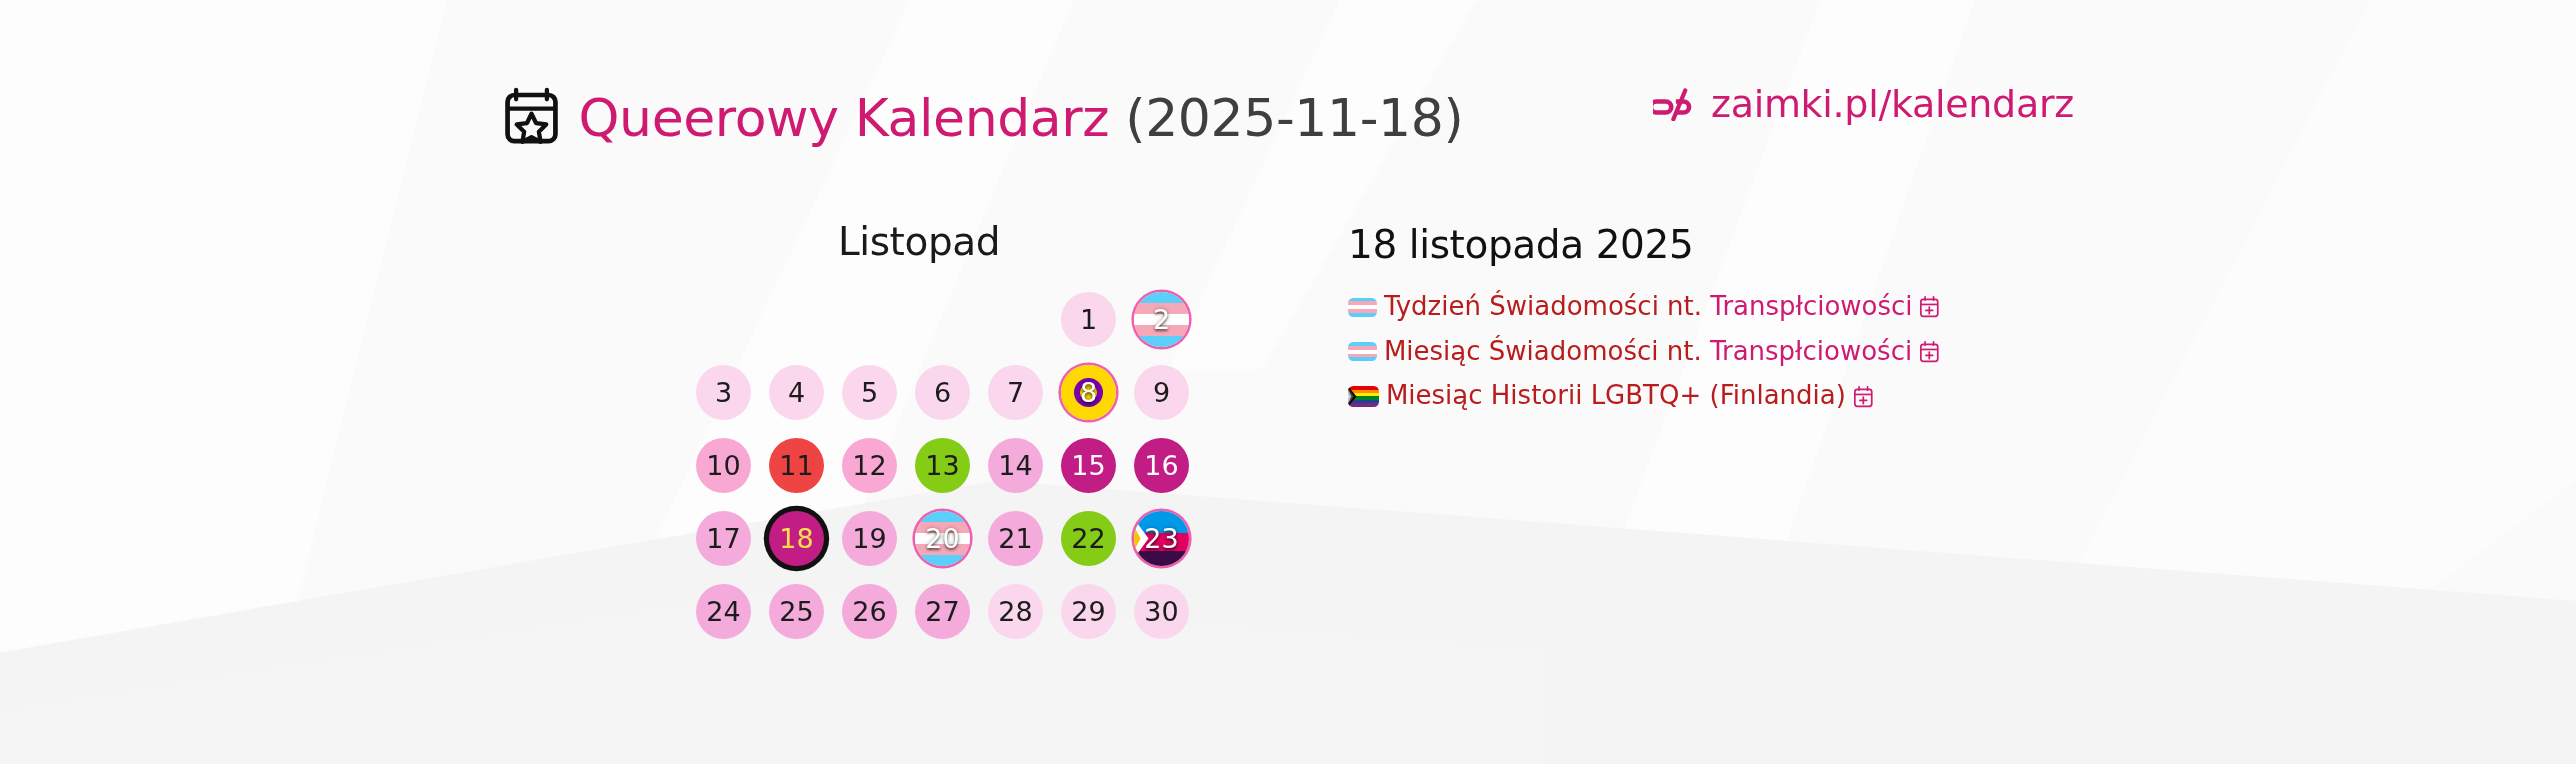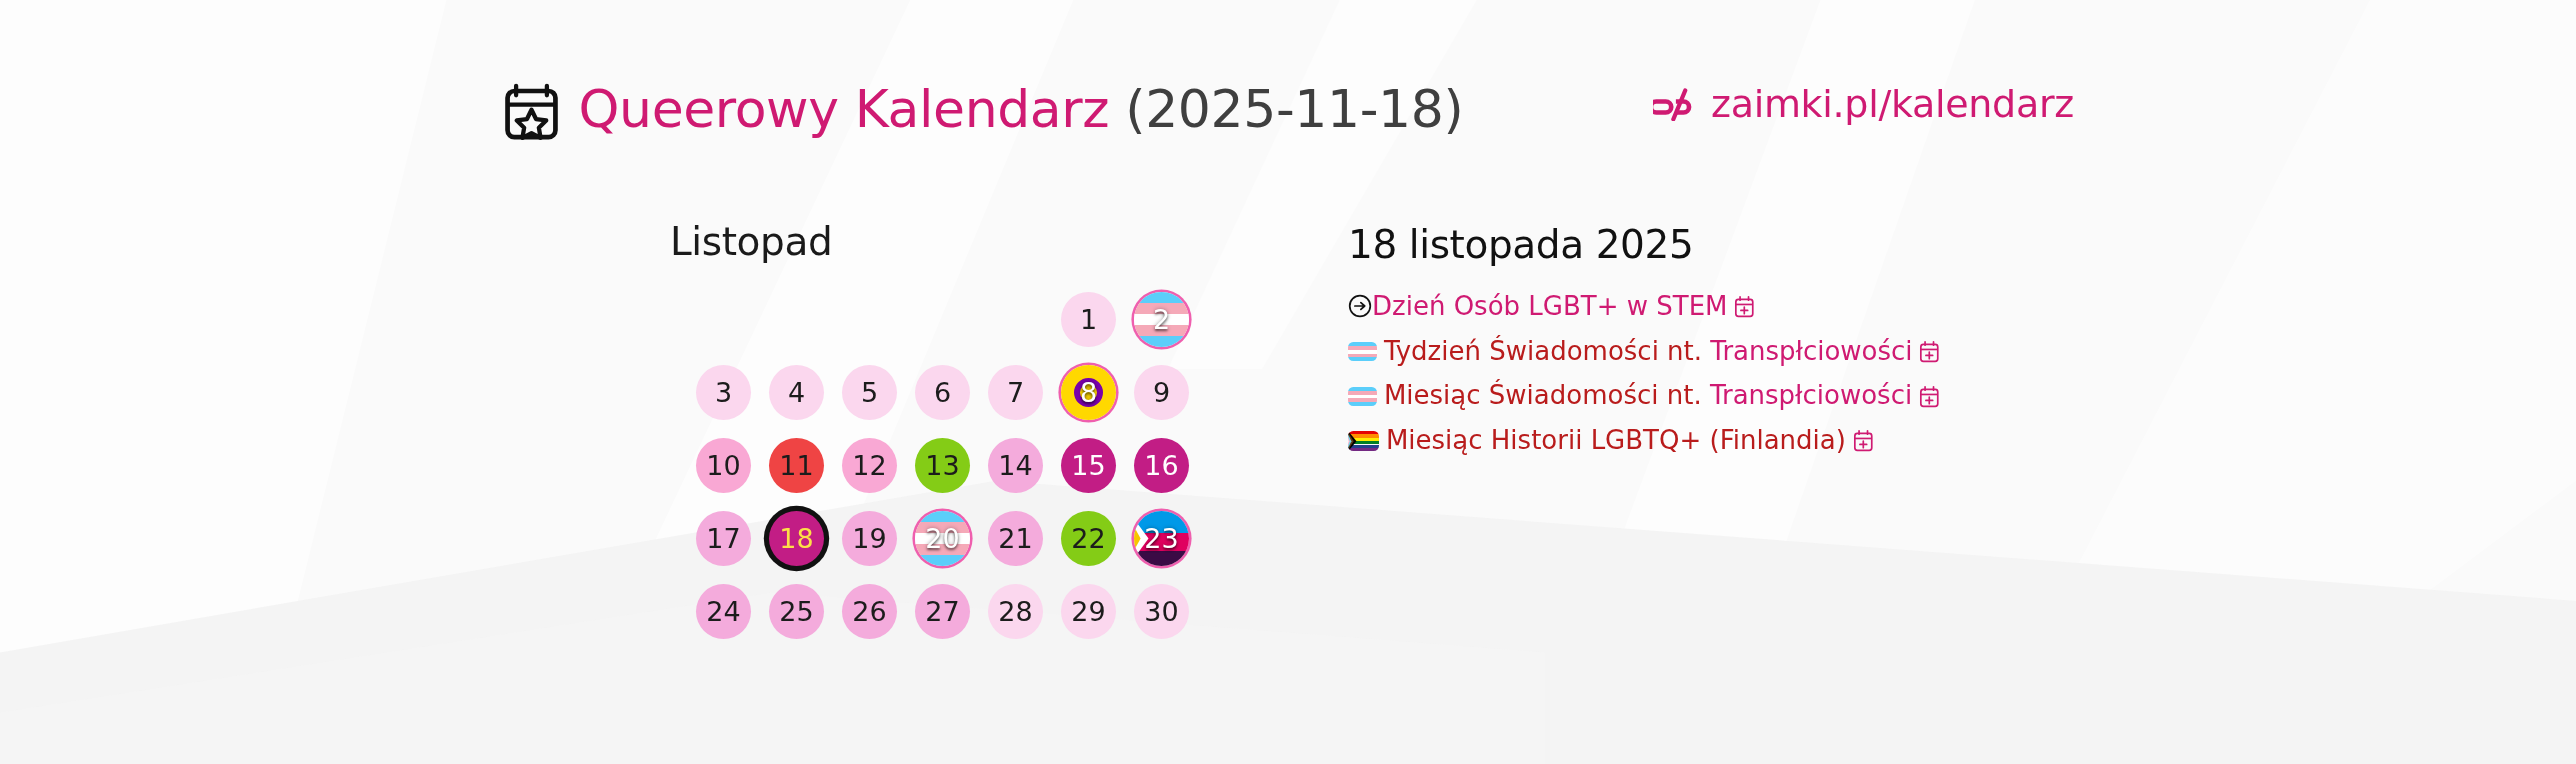--- a/index.html
+++ b/index.html
@@ -17,22 +17,22 @@
     pointer-events:none;z-index:0;
   }
   
   .page{position:relative;z-index:2;width:2576px;height:764px;}
 
   
   .header{
     position:absolute;left:0;top:67px;width:2576px;height:77px;
   }
   .title-group{
-    position:absolute;left:505px;top:16px;
-    display:flex;align-items:flex-start;gap:20.6px;height:77px;
+    position:absolute;left:505px;top:0;
+    display:flex;align-items:flex-end;gap:20.6px;height:77px;
   }
   .cal-star-icon{display:block;width:53px;height:57px;flex:none;}
   .title-text{
     font-size:52px;line-height:1;white-space:nowrap;
     font-family:"DejaVu Sans", sans-serif;font-weight:400;
     letter-spacing:-0.4px;
   }
   .title-main{color:#cf1a72;}
   .title-date{color:#3f3f3f;}
 
@@ -44,21 +44,21 @@
   .brand-url{
     font-size:38px;color:#cf1a72;white-space:nowrap;
     font-family:"DejaVu Sans", sans-serif;letter-spacing:-0.3px;
   }
 
   
   .calendar{
     position:absolute;left:670px;top:219px;width:532px;
   }
   .month-name{
-    font-size:39px;color:#1a1a1a;
+    text-align:center;font-size:39px;color:#1a1a1a;
     font-family:"DejaVu Sans", sans-serif;font-weight:400;
     margin:0 0 19px 0;padding-right:34px;letter-spacing:-0.4px;
   }
   .grid{
     display:grid;grid-template-columns:repeat(7,1fr);
     gap:0px 0px;width:511px;margin-left:17px;
   }
   .cell{
     width:73px;height:73px;
     display:flex;align-items:center;justify-content:center;
@@ -345,29 +345,20 @@
           <div class="day" style="background: rgb(251, 215, 238);">
             <span class="num">30</span>
           </div>
         </div>
       </div>
   </div>
 
   <div class="panel">
     <div class="panel-date">18 listopada 2025</div>
     <div id="event-list">
-        <div class="event"><svg class="arrow-icon" viewBox="0 0 28 28">
-            <circle cx="14" cy="14" r="12" fill="none" stroke="#111" stroke-width="2"></circle>
-            <path d="M8 14 h11 M15 10 l4.5 4 -4.5 4" fill="none" stroke="#111" stroke-width="2" stroke-linecap="round" stroke-linejoin="round"></path>
-          </svg><span class="evt-link">Dzień Osób LGBT+ w STEM</span><svg class="cal-add-icon" viewBox="0 0 24 26">
-            <path d="M7 1 v4 M17 1 v4" stroke="#cf1a72" stroke-width="2" stroke-linecap="round"></path>
-            <rect x="2" y="4" width="20" height="20" rx="3" fill="none" stroke="#cf1a72" stroke-width="2"></rect>
-            <path d="M2 10 H22" stroke="#cf1a72" stroke-width="2"></path>
-            <path d="M12 13 v8 M8 17 h8" stroke="#cf1a72" stroke-width="2" stroke-linecap="round"></path>
-          </svg></div>
         <div class="event"><span class="flag-chip"><span class="stripe" style="top:0;height:20%;background:#5bcefa"></span><span class="stripe" style="top:20%;height:20%;background:#f5a9b8"></span><span class="stripe" style="top:40%;height:20%;background:#ffffff"></span><span class="stripe" style="top:60%;height:20%;background:#f5a9b8"></span><span class="stripe" style="top:80%;height:20%;background:#5bcefa"></span></span><span class="evt-plain">Tydzień Świadomości nt. </span><span class="evt-link">Transpłciowości</span><svg class="cal-add-icon" viewBox="0 0 24 26">
             <path d="M7 1 v4 M17 1 v4" stroke="#cf1a72" stroke-width="2" stroke-linecap="round"></path>
             <rect x="2" y="4" width="20" height="20" rx="3" fill="none" stroke="#cf1a72" stroke-width="2"></rect>
             <path d="M2 10 H22" stroke="#cf1a72" stroke-width="2"></path>
             <path d="M12 13 v8 M8 17 h8" stroke="#cf1a72" stroke-width="2" stroke-linecap="round"></path>
           </svg></div>
         <div class="event"><span class="flag-chip"><span class="stripe" style="top:0;height:20%;background:#5bcefa"></span><span class="stripe" style="top:20%;height:20%;background:#f5a9b8"></span><span class="stripe" style="top:40%;height:20%;background:#ffffff"></span><span class="stripe" style="top:60%;height:20%;background:#f5a9b8"></span><span class="stripe" style="top:80%;height:20%;background:#5bcefa"></span></span><span class="evt-plain">Miesiąc Świadomości nt. </span><span class="evt-link">Transpłciowości</span><svg class="cal-add-icon" viewBox="0 0 24 26">
             <path d="M7 1 v4 M17 1 v4" stroke="#cf1a72" stroke-width="2" stroke-linecap="round"></path>
             <rect x="2" y="4" width="20" height="20" rx="3" fill="none" stroke="#cf1a72" stroke-width="2"></rect>
             <path d="M2 10 H22" stroke="#cf1a72" stroke-width="2"></path>

